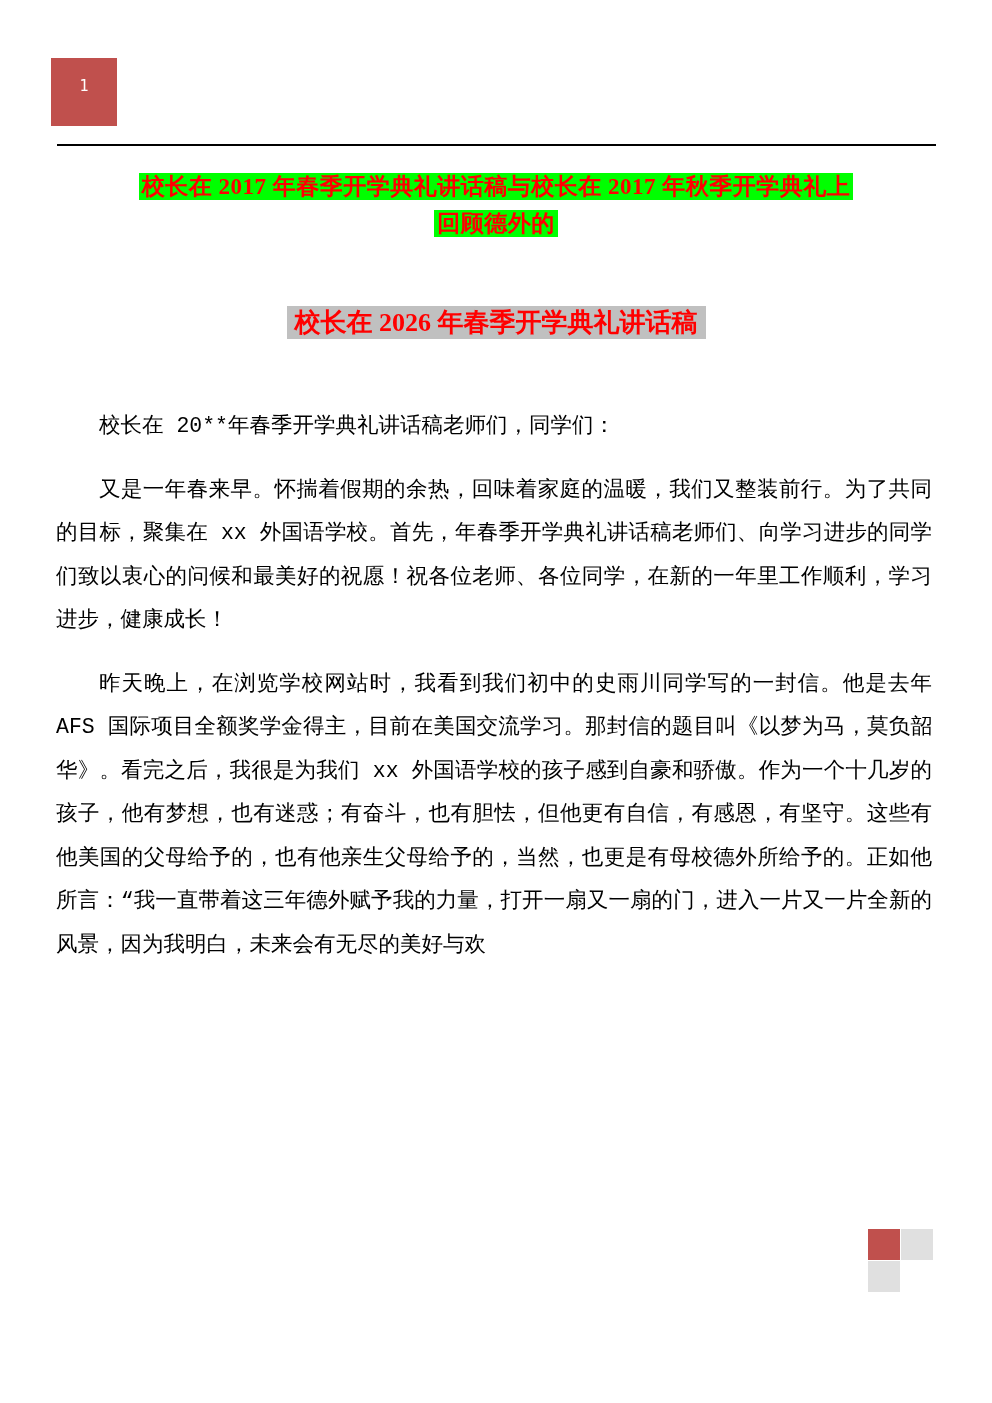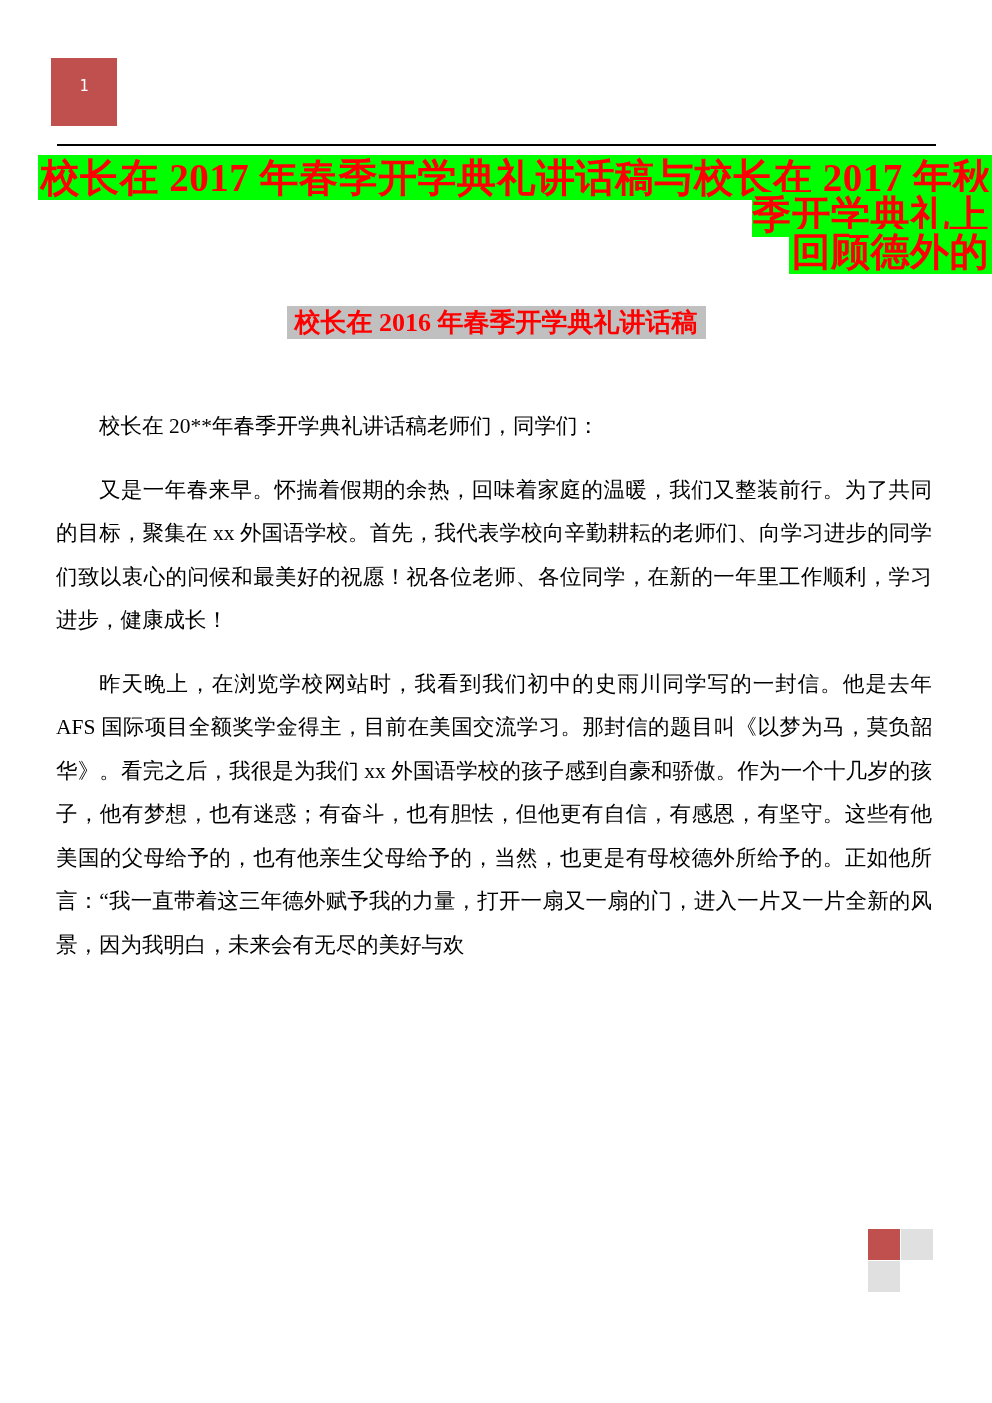--- a/index.html
+++ b/index.html
@@ -34,26 +34,26 @@
   .header-rule {
     position: absolute;
     left: 57px;
     top: 144px;
     width: 879px;
     height: 2px;
     background: var(--rule, #000000);
   }
   .doc-title {
     position: absolute;
-    top: 159px;
+    top: 168px;
     left: 0;
     width: 100%;
-    text-align: right;
+    text-align: center;
     font-weight: bold;
-    font-size: 39px;
+    font-size: 23px;
     line-height: 37px;
     color: var(--title-text, #ff0000);
     letter-spacing: 0.5px;
   }
   .hl-green {
     background: var(--title-highlight, #00ff00);
     padding: 1px 3px;
   }
   .doc-subtitle {
     position: absolute;
@@ -76,20 +76,21 @@
     left: 56px;
     width: 876px;
     font-size: 21.5px;
     line-height: 43.5px;
     text-align: justify;
     color: var(--body-text, #000000);
   }
   .body-text p {
     margin: 0 0 20px 0;
     text-indent: 2em;
+    font-family: Liberation Mono, monospace;
   }
   .deco {
     position: absolute;
     left: 868px;
     top: 1229px;
     display: grid;
     grid-template-columns: 32px 32px;
     grid-auto-rows: 31px;
     gap: 1px;
   }
@@ -105,26 +106,26 @@
   <div class="page-badge">1</div>
 
   <div class="header-rule"></div>
 
   <div class="doc-title">
     <span class="hl-green">校长在 2017 年春季开学典礼讲话稿与校长在 2017 年秋季开学典礼上</span><br>
     <span class="hl-green">回顾德外的</span>
   </div>
 
   <div class="doc-subtitle">
-    <span class="hl-gray">校长在 2016 年春季开学典礼讲话稿</span>
+    <span class="hl-gray">校长在 2026 年春季开学典礼讲话稿</span>
   </div>
 
   <div class="body-text">
     <p>校长在 20**年春季开学典礼讲话稿老师们，同学们：</p>
-    <p>又是一年春来早。怀揣着假期的余热，回味着家庭的温暖，我们又整装前行。为了共同的目标，聚集在 xx 外国语学校。首先，我代表学校向辛勤耕耘的老师们、向学习进步的同学们致以衷心的问候和最美好的祝愿！祝各位老师、各位同学，在新的一年里工作顺利，学习进步，健康成长！</p>
+    <p>又是一年春来早。怀揣着假期的余热，回味着家庭的温暖，我们又整装前行。为了共同的目标，聚集在 xx 外国语学校。首先，年春季开学典礼讲话稿老师们、向学习进步的同学们致以衷心的问候和最美好的祝愿！祝各位老师、各位同学，在新的一年里工作顺利，学习进步，健康成长！</p>
     <p>昨天晚上，在浏览学校网站时，我看到我们初中的史雨川同学写的一封信。他是去年 AFS 国际项目全额奖学金得主，目前在美国交流学习。那封信的题目叫《以梦为马，莫负韶华》。看完之后，我很是为我们 xx 外国语学校的孩子感到自豪和骄傲。作为一个十几岁的孩子，他有梦想，也有迷惑；有奋斗，也有胆怯，但他更有自信，有感恩，有坚守。这些有他美国的父母给予的，也有他亲生父母给予的，当然，也更是有母校德外所给予的。正如他所言：“我一直带着这三年德外赋予我的力量，打开一扇又一扇的门，进入一片又一片全新的风景，因为我明白，未来会有无尽的美好与欢</p>
   </div>
 
   <div class="deco">
     <div class="sq red"></div>
     <div class="sq gray"></div>
     <div class="sq gray"></div>
     <div class="sq empty"></div>
   </div>
 

